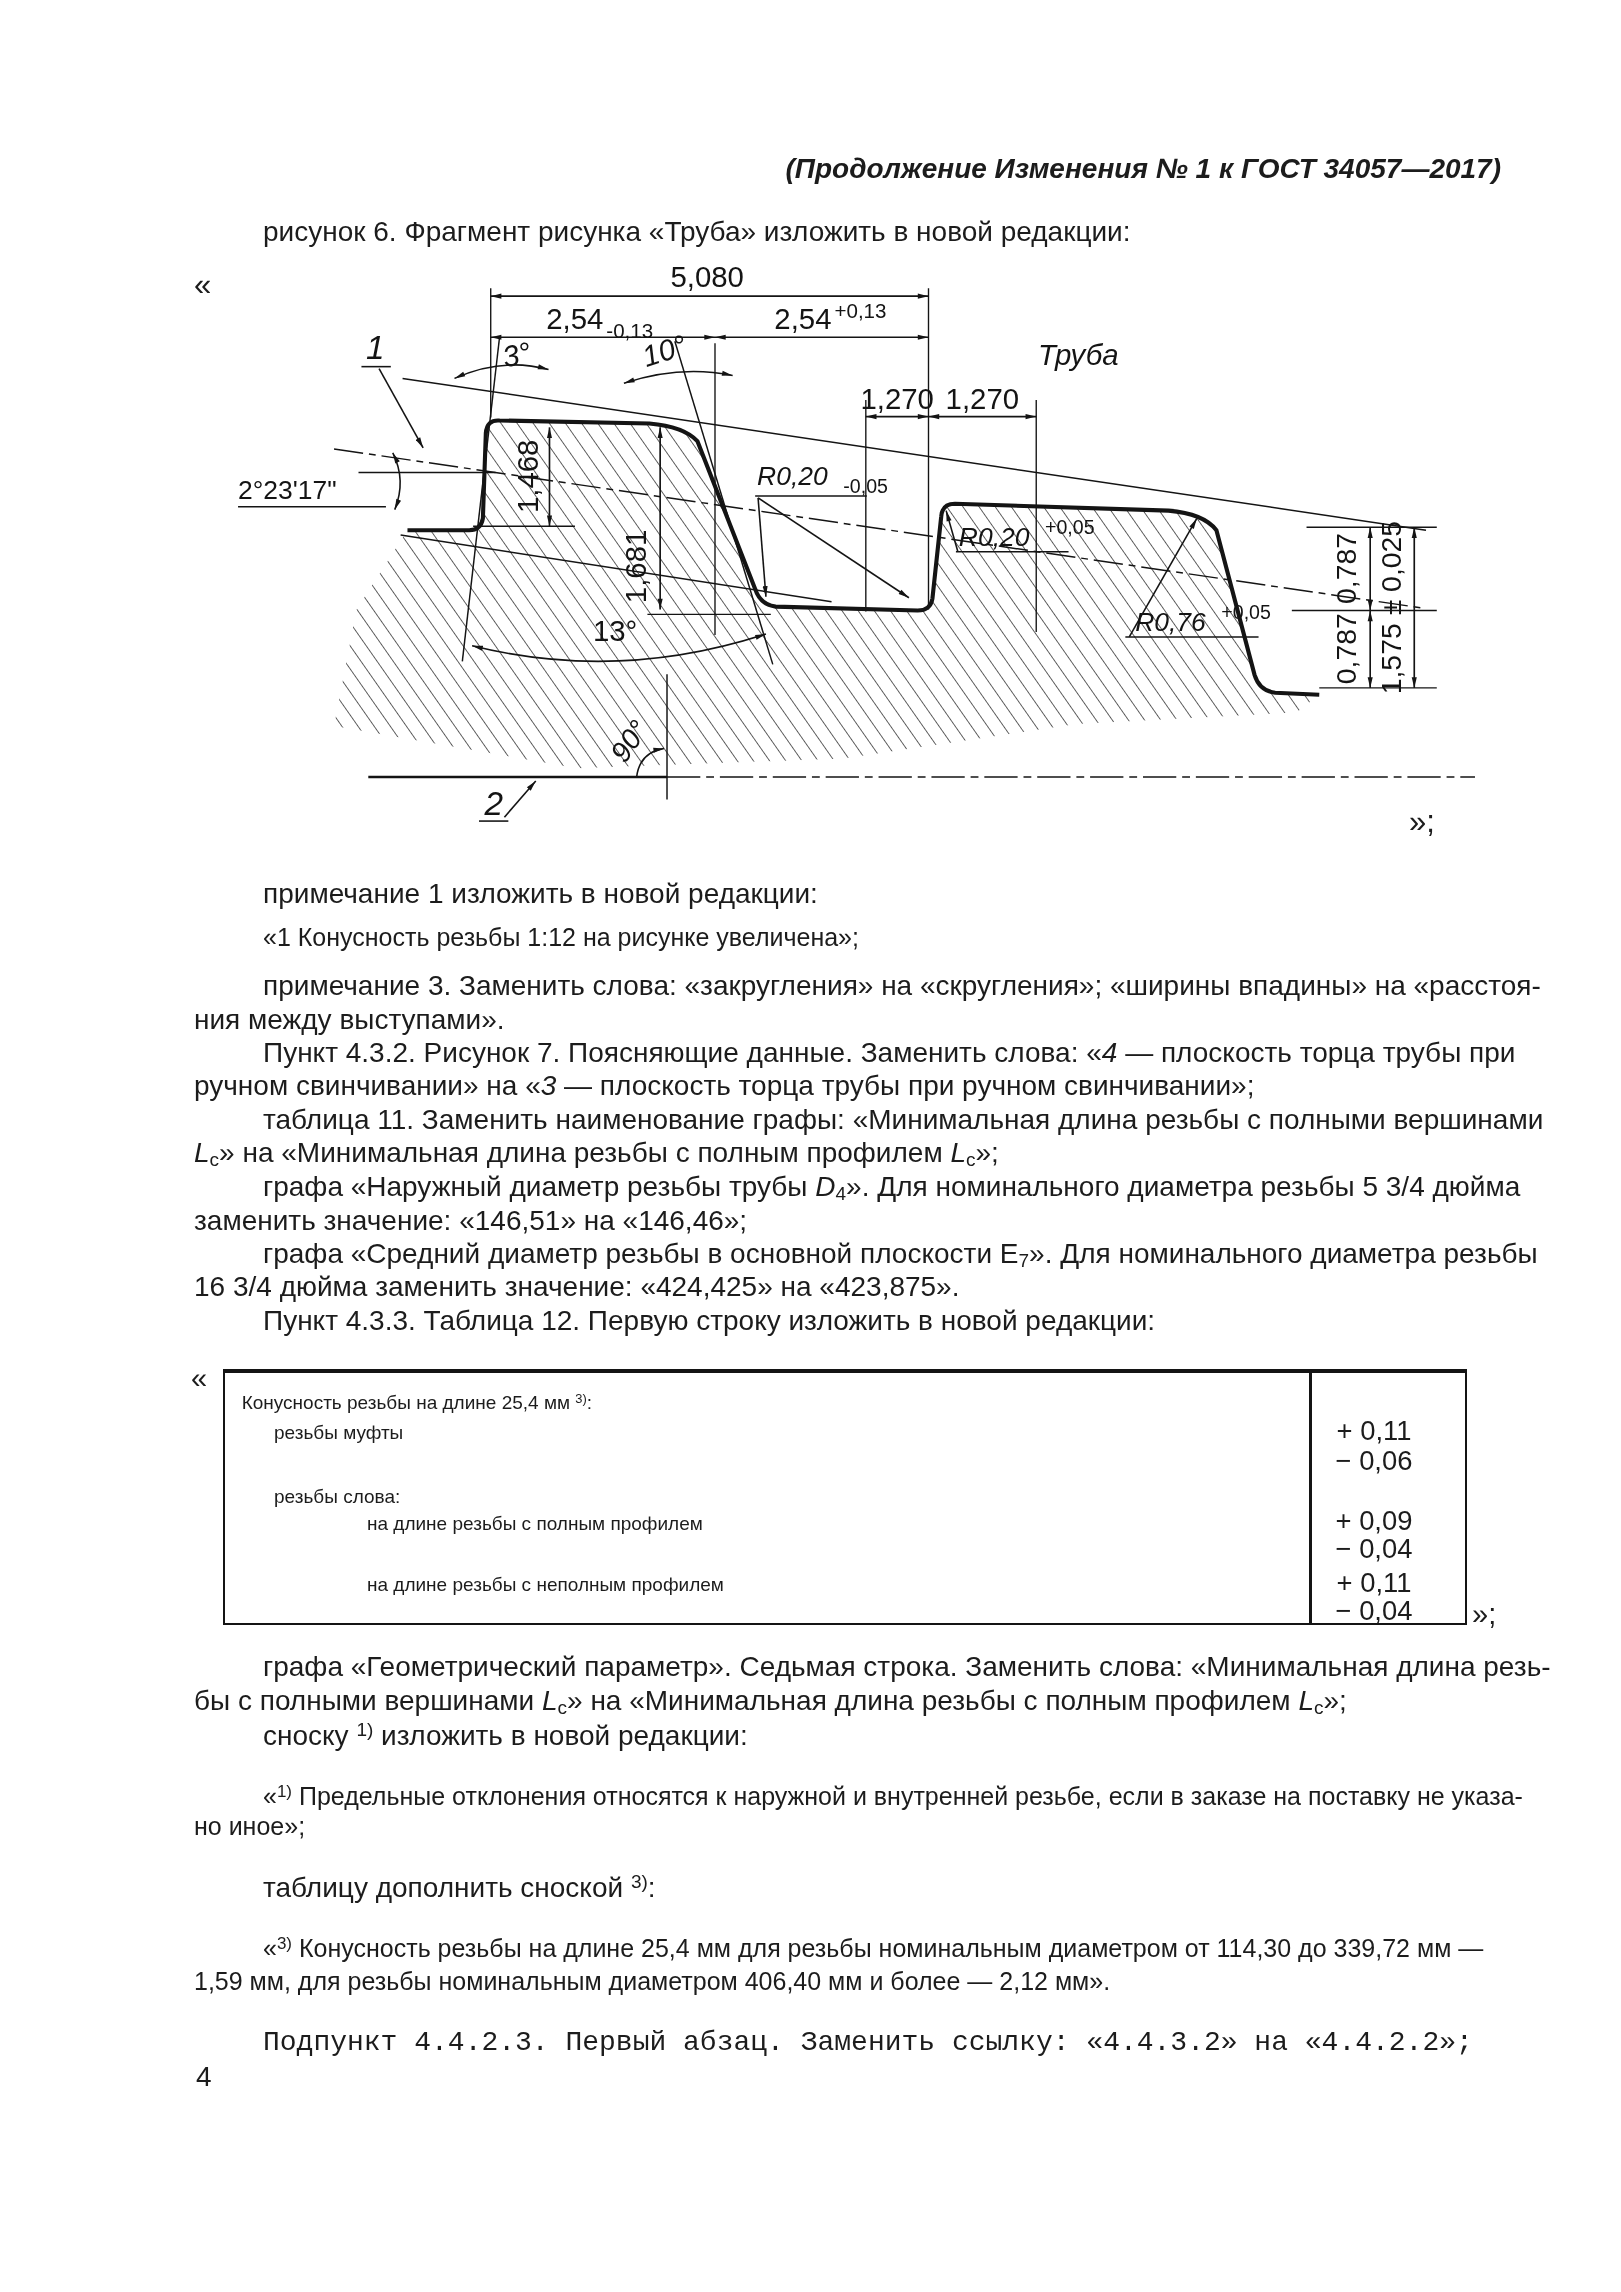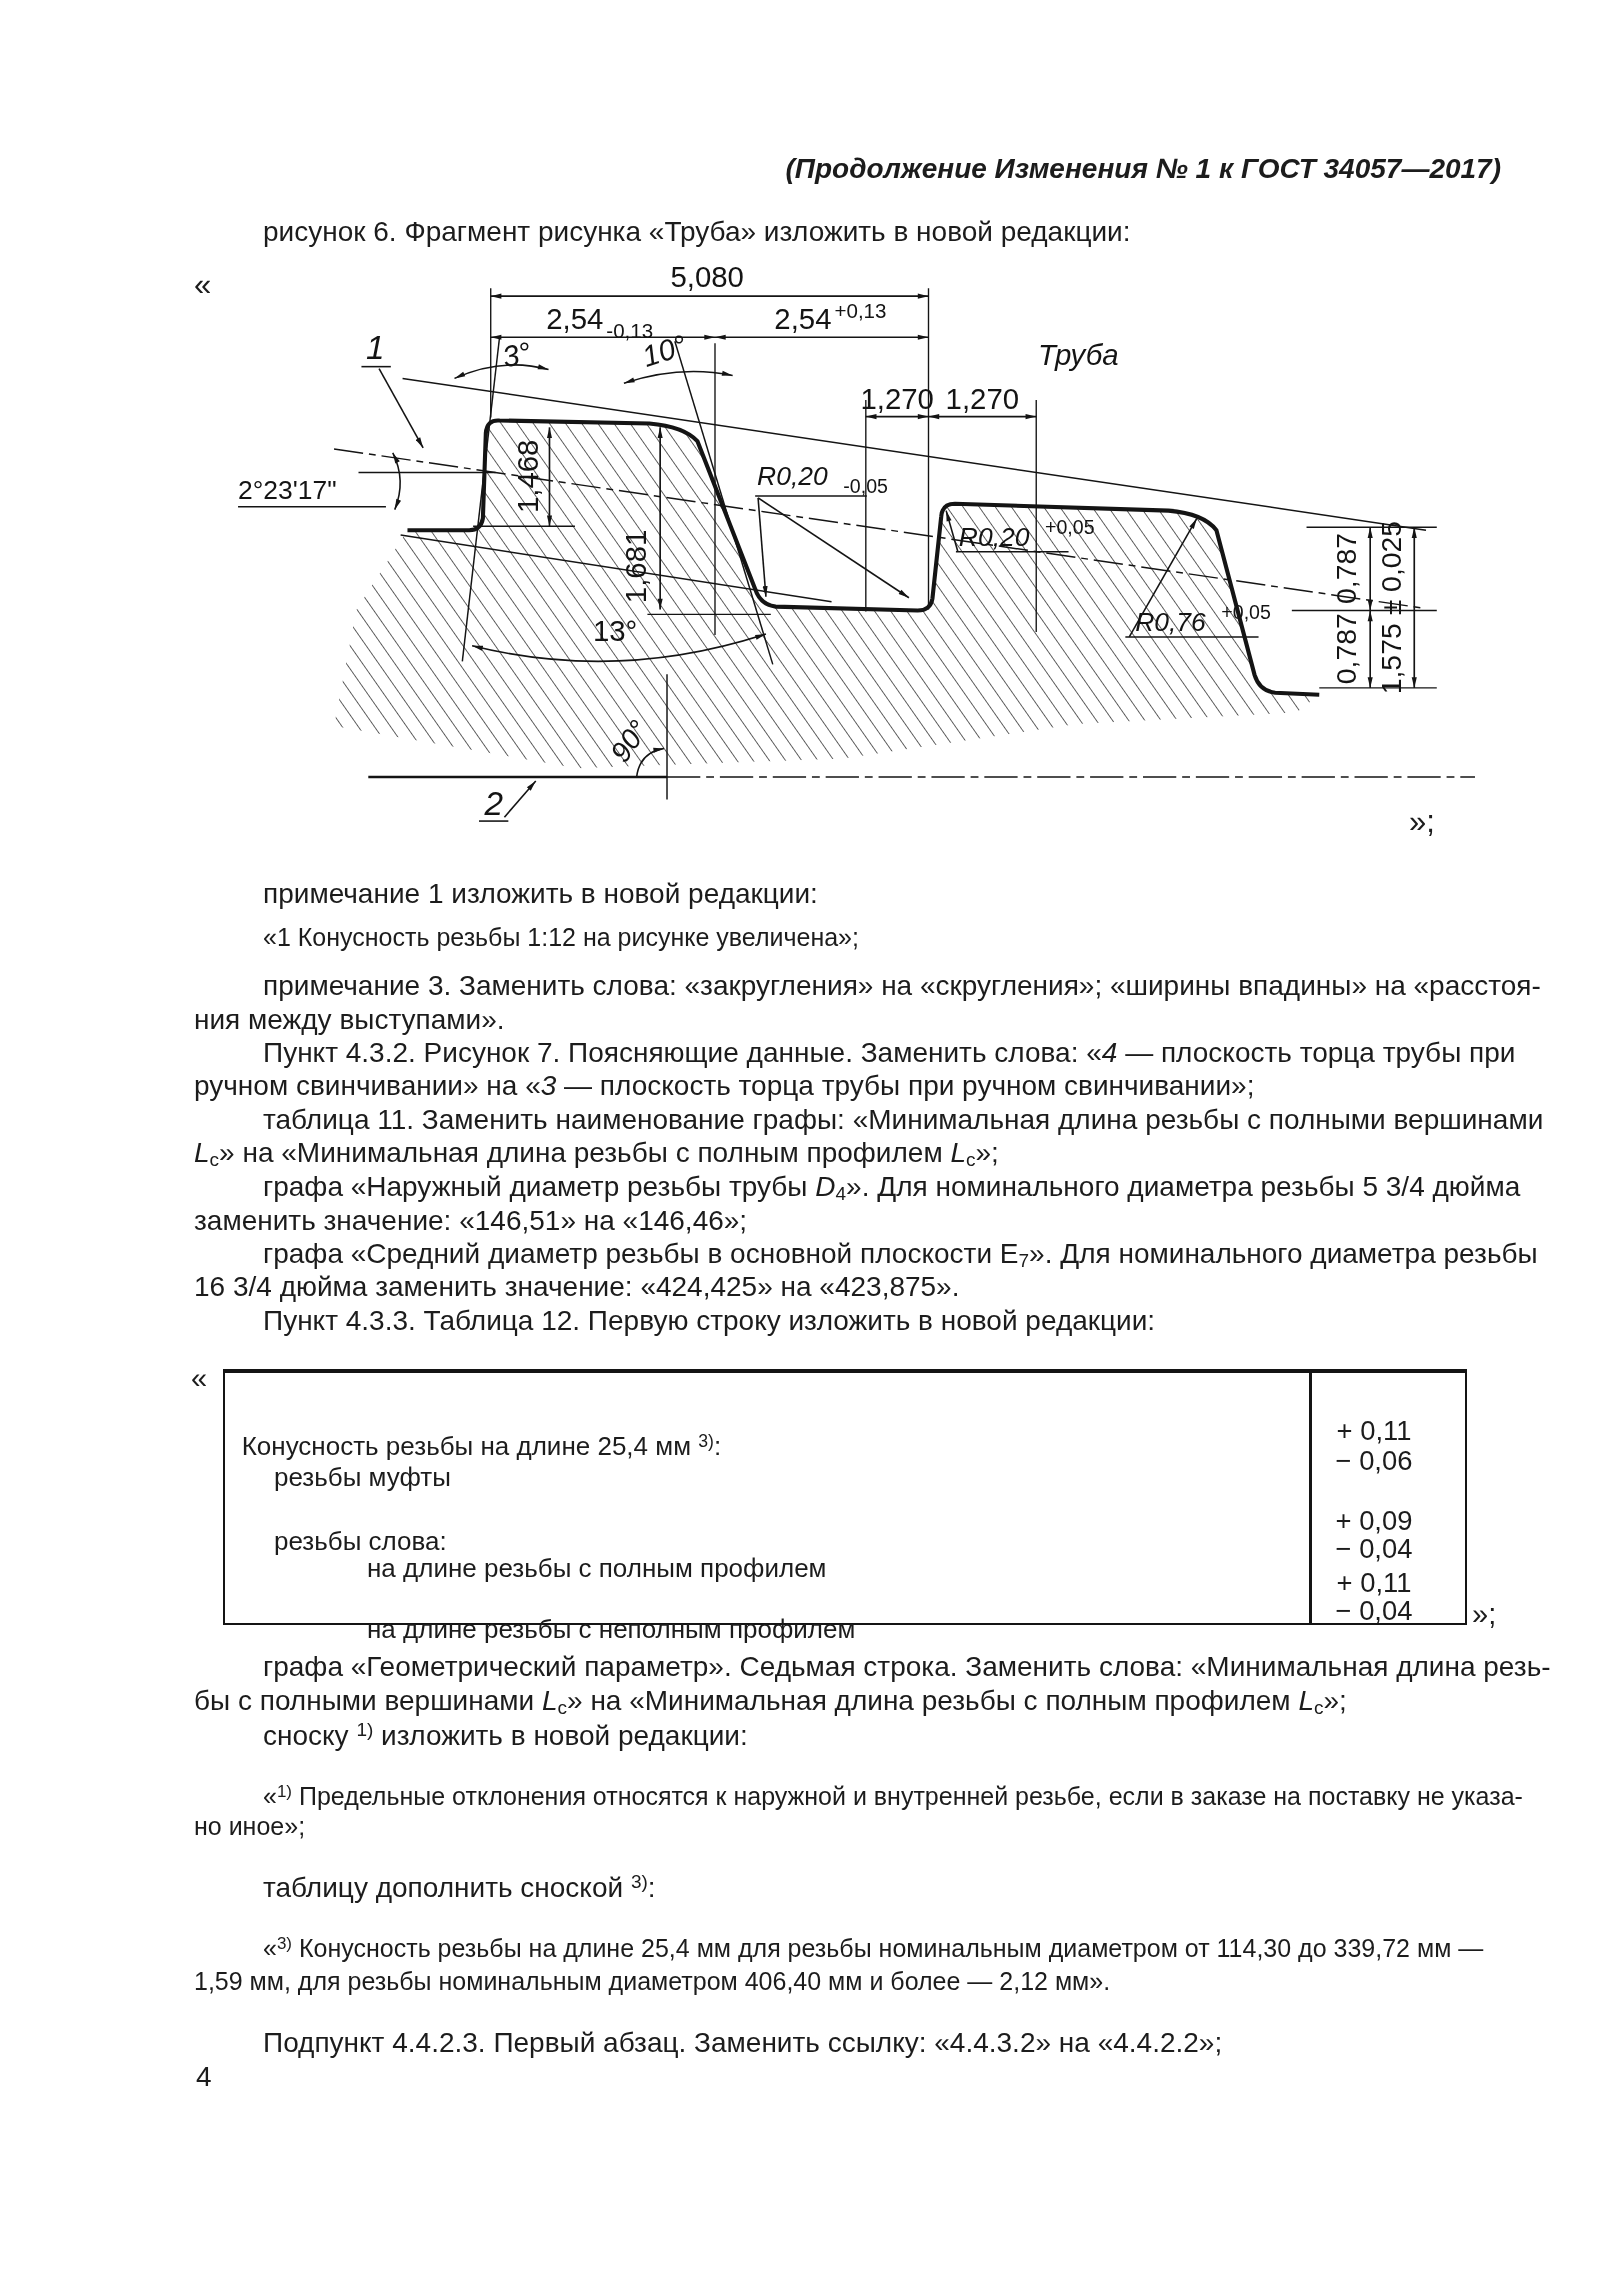--- a/index.html
+++ b/index.html
@@ -15,21 +15,21 @@
   sup{font-size:68%;vertical-align:40%;}
   i{font-style:italic;}
   .quote{position:absolute;font-size:31px;color:#1c1c1c;}
   .pagenum{position:absolute;left:196px;top:2061px;font-size:28px;}
   
   #figure{position:absolute;left:157px;top:255px;width:1353px;height:617px;}
   
   #tbl{position:absolute;left:223px;top:1369px;width:1244px;height:256px;
        border:2.9px solid #141414;border-top:4.9px solid #141414;box-sizing:border-box;background:#fff;}
   #tbl .sep{position:absolute;left:1084px;top:0;width:2.9px;height:100%;background:#141414;}
-  #tbl .trow{position:absolute;font-size:26px;white-space:nowrap;margin-top:40px;}
+  #tbl .trow{position:absolute;font-size:19px;white-space:nowrap;}
   #tbl .tval{position:absolute;left:1087px;width:124px;text-align:center;font-size:27.4px;}
 </style>
 </head>
 <body>
 
 <div class="hdr">(Продолжение Изменения № 1 к ГОСТ 34057—2017)</div>
 
 <div id="doc-lines">
     <div class="line indent" style="top: 216px;">рисунок 6. Фрагмент рисунка «Труба» изложить в новой редакции:</div>
     <div class="line indent" style="top: 878px;">примечание 1 изложить в новой редакции:</div>
@@ -46,21 +46,21 @@
     <div class="line" style="top: 1271px;">16 3/4 дюйма заменить значение: «424,425» на «423,875».</div>
     <div class="line indent" style="top: 1305px;">Пункт 4.3.3. Таблица 12. Первую строку изложить в новой редакции:</div>
     <div class="line indent" style="top: 1651px;">графа «Геометрический параметр». Седьмая строка. Заменить слова: «Минимальная длина резь-</div>
     <div class="line" style="top: 1685px;">бы с полными вершинами <i>L</i><sub>с</sub>» на «Минимальная длина резьбы с полным профилем <i>L</i><sub>с</sub>»;</div>
     <div class="line indent" style="top: 1719px;">сноску <sup>1)</sup> изложить в новой редакции:</div>
     <div class="line indent small" style="top: 1782px;">«<sup>1)</sup>  Предельные отклонения относятся к наружной и внутренней резьбе, если в заказе на поставку не указа-</div>
     <div class="line small" style="top: 1812px;">но иное»;</div>
     <div class="line indent" style="top: 1871px;">таблицу дополнить сноской <sup>3)</sup>:</div>
     <div class="line indent small" style="top: 1934px;">«<sup>3)</sup> Конусность резьбы на длине 25,4 мм для резьбы номинальным диаметром от 114,30 до 339,72 мм —</div>
     <div class="line small" style="top: 1967px;">1,59 мм, для резьбы номинальным диаметром 406,40 мм и более — 2,12 мм».</div>
-    <div class="line indent" style="top: 2027px;">Подпункт 4.4.2.3. Первый абзац. Заменить ссылку: «4.4.3.2» на «4.4.2.2»;</div>
+    <div class="line indent" style="top: 2027px; font-family: Liberation Mono, monospace;">Подпункт 4.4.2.3. Первый абзац. Заменить ссылку: «4.4.3.2» на «4.4.2.2»;</div>
   </div>
 
 <div class="quote" style="left:194px;top:267px;">«</div>
 <div class="quote" style="left:1409px;top:804px;">»;</div>
 
 <svg id="figure" viewBox="0 0 1380 630">
   <defs>
     <pattern id="hatch" patternUnits="userSpaceOnUse" width="13.5" height="13.5" patternTransform="rotate(55)">
       <line x1="0" y1="0" x2="13.5" y2="0" stroke="#2a2a2a" stroke-width="1.5"></line>
     </pattern>

